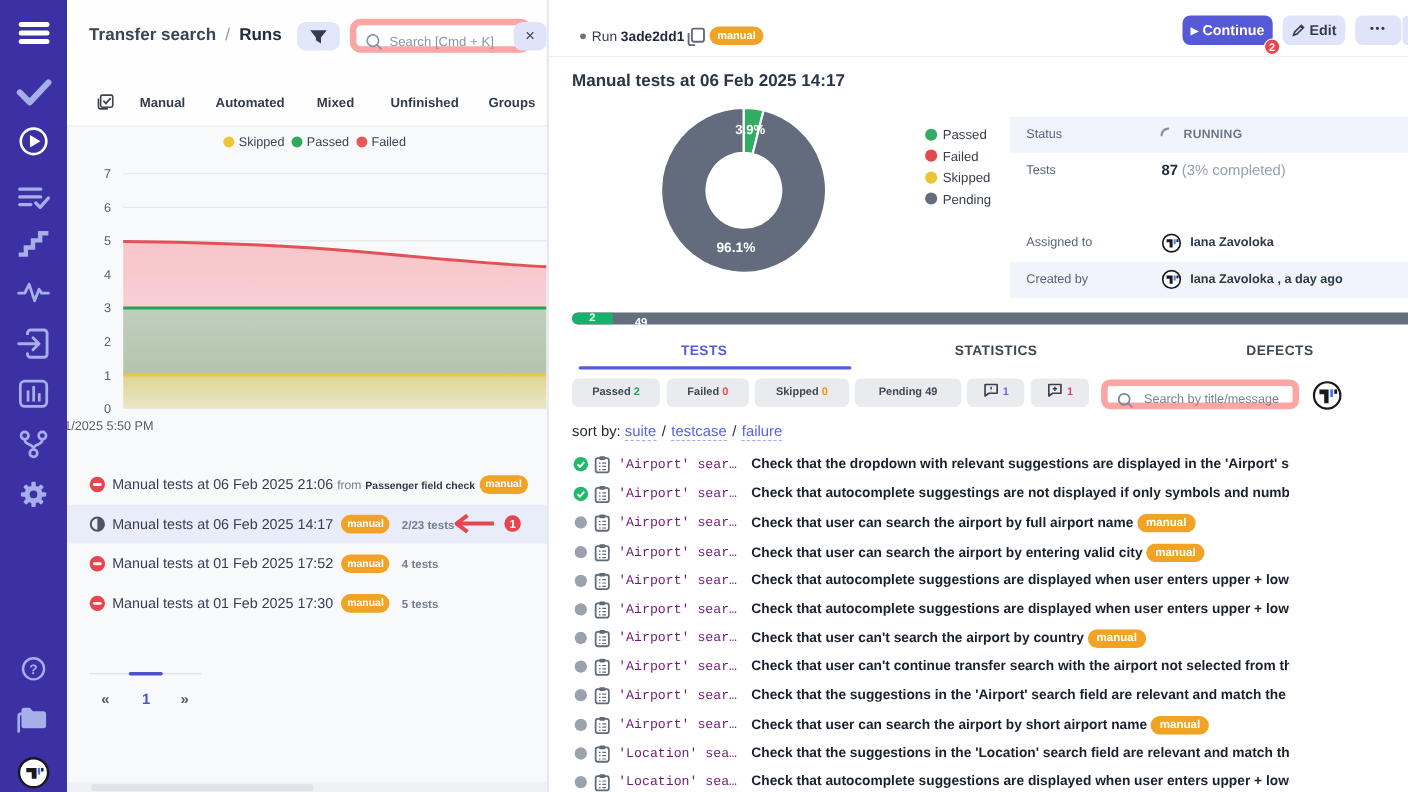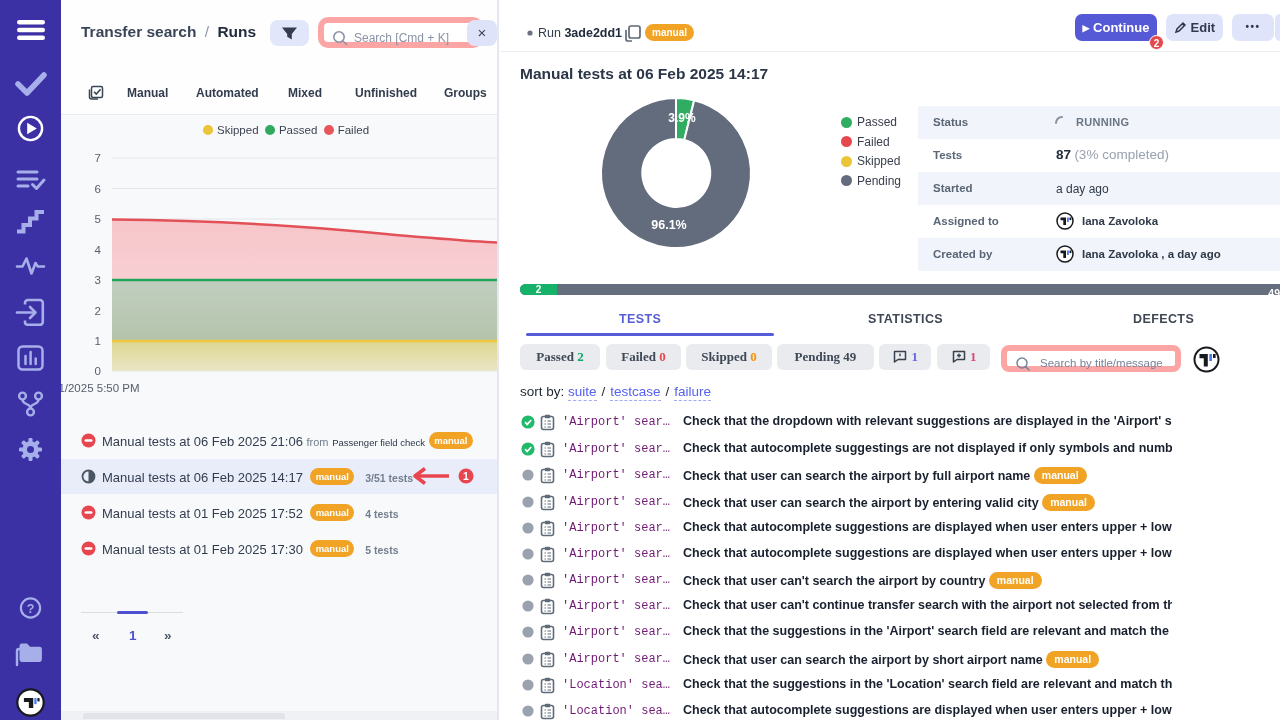--- a/index.html
+++ b/index.html
@@ -49,31 +49,31 @@
   .btnE { position:absolute; left:667px; top:14px; width:57px; height:27px; background:#e0e4fb; border-radius:7px; color:#313b4d; font-size:13px; font-weight:bold; text-align:center; line-height:27px;}
   .btnD { position:absolute; left:733px; top:14px; width:42px; height:27px; background:#e0e4fb; border-radius:7px; color:#313b4d; font-size:13px; font-weight:bold; text-align:center; line-height:25px; letter-spacing:1.5px; font-size:10px;}
   .btnX { position:absolute; left:776px; top:14px; width:10px; height:27px; background:#e0e4fb; border-radius:7px;}
   .badge2 { position:absolute; left:650px; top:35px; width:15px; height:15px; background:#e5484d; border-radius:50%; color:#fff; font-size:10px; font-weight:bold; text-align:center; line-height:15px; border:1px solid #fff;}
   .rtitle { position:absolute; left:21px; top:65px; font-size:15.5px; font-weight:bold; color:#2b3648; }
   
   .legR { position:absolute; left:342px; font-size:12px; color:#39404d; }
   .legR i { display:inline-block; width:11px; height:11px; border-radius:50%; margin-right:5px; vertical-align:-1.5px;}
   
   .trow { position:absolute; left:419px; width:362px; height:33px; font-size:13px; }
-  .trow .lab { position:absolute; left:15px; top:10px; color:#5a6575; font-weight:bold; font-size:11.5px;}
+  .trow .lab { position:absolute; left:15px; top:10px; color:#5a6575; font-weight:normal; font-size:11.5px;}
   .trow .val { position:absolute; left:138px; top:10px; color:#2f3947; font-size:12px; }
   
   .pbar { position:absolute; left:21px; top:284px; width:760px; height:11px; border-radius:6px 0 0 6px; overflow:hidden; background:#646e7d;}
   .pbar .g { position:absolute; left:0; top:0; width:37px; height:11px; background:#17b26a; color:#fff; font-size:10px; font-weight:bold; text-align:center; line-height:11px; }
-  .pbar .n { position:absolute; left:37px; top:4px; width:723px; height:11px; color:#fff; font-size:10.5px; font-weight:bold; text-align:right; line-height:11px; padding-left:20px;}
+  .pbar .n { position:absolute; left:37px; top:4px; width:723px; height:11px; color:#fff; font-size:10.5px; font-weight:bold; text-align:left; line-height:11px; padding-left:20px;}
   
   .rtab { position:absolute; top:312px; font-size:12.5px; font-weight:bold; color:#3f4754; letter-spacing:.4px;}
   .rtabline { position:absolute; left:27px; top:333px; width:248px; height:3px; background:#575cd8; border-radius:2px;}
   
-  .chip { position:absolute; top:344px; height:26px; background:#e9ebef; border-radius:6px; font-size:13px; font-weight:bold; color:#3e4856; text-align:center; line-height:26px;font-family:Liberation Serif, serif;}
+  .chip { position:absolute; top:344px; height:26px; background:#e9ebef; border-radius:6px; font-size:10px; font-weight:bold; color:#3e4856; text-align:center; line-height:26px;}
   .searchR { position:absolute; left:502px; top:345px; width:180px; height:27px; background:#fff; border:6px solid #fca5a5; border-radius:8px;}
   .searchR .ph { position:absolute; left:33px; top:6px; font-size:11.5px; color:#77839a;}
   .sortrow { position:absolute; left:21px; top:384px; font-size:13.5px; color:#1f2630; }
   .sortrow a { color:#5661ef; text-decoration:none; border-bottom:1.5px dashed #a3aaf7; padding-bottom:1px;}
   .sortrow .sl { color:#1f2630; padding:0 5px; }
   
   .trl { position:absolute; left:0; width:675px; height:26.25px; overflow:hidden; white-space:nowrap; }
   .trl .suite { position:absolute; left:63px; top:6px; font-family:"Liberation Mono",monospace; font-size:12px; color:#701a75; }
   .trl .ttl { position:absolute; left:184px; top:5px; font-size:12.5px; font-weight:bold; color:#19202e; width:489px; overflow:hidden; white-space:nowrap;}
   .tpill { display:inline-block; background:#f0a325; color:#fff; font-size:10.5px; font-weight:bold; border-radius:9px; padding:2px 8px 3px; vertical-align:1px; }
@@ -210,28 +210,28 @@
       <path d="M51 79.5 C140 80.5 200 83 280 90 C340 95.5 400 101 436 102.5" stroke="#e35158" stroke-width="2.6" fill="none"></path>
       <line x1="51" y1="140" x2="436" y2="140" stroke="#1fa65a" stroke-width="2.6"></line>
       <line x1="51" y1="201" x2="436" y2="201" stroke="#eec73e" stroke-width="2.6"></line>
     </svg>
     <div class="xlab">02/01/2025 5:50 PM</div>
     <div class="runrow" style="top:423px">
       <svg class="ic" width="15" height="15">
           <circle cx="7.5" cy="7.5" r="7" fill="#e8464f"></circle>
           <rect x="3.5" y="6.2" width="8" height="2.6" rx="1.3" fill="#fff"></rect>
         </svg>
-      <div class="tt">Manual tests at 06 Feb 2025 21:06 <span style="font-size:11px;color:#737e8e;font-weight:normal">from</span> <span style="font-size:9.5px;font-weight:normal;color:#2c3748">Passenger field check</span> <span class="pillM">manual</span></div>
+      <div class="tt">Manual tests at 06 Feb 2025 21:06 <span style="font-size:11px;color:#737e8e;font-weight:normal">from</span> <span style="font-size:9.5px;font-weight:bold;color:#2c3748">Passenger field check</span> <span class="pillM">manual</span></div>
     </div>
     <div class="runrow" style="top:459px;background:#e9ecf9">
       <svg class="ic" width="15" height="15">
           <circle cx="7.5" cy="7.5" r="6" stroke="#4c5564" stroke-width="1.8" fill="none"></circle>
           <path d="M7.5 1.5 A6 6 0 0 1 7.5 13.5 Z" fill="#4c5564"></path>
         </svg>
-      <div class="tt">Manual tests at 06 Feb 2025 14:17 &nbsp;<span class="pillM">manual</span> &nbsp;&nbsp;<span class="graytests">3/51 tests</span></div>
+      <div class="tt">Manual tests at 06 Feb 2025 14:17 &nbsp;<span class="pillM">manual</span> &nbsp;&nbsp;<span class="graytests">2/23 tests</span></div>
       <svg width="70" height="18" style="position:absolute;left:352px;top:8px">
         <path d="M2 9 H36" stroke="#e8464f" stroke-width="3.6"></path>
         <path d="M12 1.5 L2 9 L12 16.5" stroke="#e8464f" stroke-width="3.6" fill="none" stroke-linejoin="round"></path>
         <circle cx="53" cy="9" r="7.5" fill="#e8464f"></circle>
         <text x="53" y="12.6" font-size="10.5" font-weight="bold" fill="#fff" text-anchor="middle" font-family="Liberation Sans">1</text>
       </svg>
     </div>
     <div class="runrow" style="top:495px">
       <svg class="ic" width="15" height="15">
           <circle cx="7.5" cy="7.5" r="7" fill="#e8464f"></circle>
@@ -291,24 +291,20 @@
         <div class="lab">Status</div>
       <svg width="16" height="16" style="position:absolute;left:136px;top:9px">
           <path d="M8 2 A6 6 0 0 0 2 8" stroke="#8892a0" stroke-width="2" fill="none" stroke-linecap="round"></path>
         </svg>
       <div class="val" style="left:158px;font-weight:bold;color:#6a7586;font-size:11px;letter-spacing:.3px">RUNNING</div>
       </div>
     <div class="trow" style="top:139px">
         <div class="lab">Tests</div>
         <div class="val" style="top:8px"><b style="color:#222c3c;font-size:13.5px">87</b> <span style="color:#98a1b0;font-size:13.5px">(3% completed)</span></div>
       </div>
-    <div class="trow" style="top:172px;background:#f1f5fb">
-        <div class="lab">Started</div>
-        <div class="val">a day ago</div>
-      </div>
     <div class="trow" style="top:205px">
         <div class="lab">Assigned to</div>
       <svg width="20" height="20" style="position:absolute;left:138px;top:7px">
           <circle cx="9" cy="9" r="8" fill="#fff" stroke="#17191d" stroke-width="1.5"></circle>
           <path d="M4.5 5.5 H10 V13 H7.3 V8.3 H4.5 Z" fill="#17191d"></path>
           <rect x="11" y="5.5" width="1.8" height="4.5" fill="#4577f6"></rect>
           <rect x="13.5" y="5.5" width="1.8" height="2.6" fill="#17191d"></rect>
         </svg>
       <div class="val" style="left:164px;font-weight:bold;color:#2f3947;font-size:11.5px">Iana Zavoloka</div>
       </div>

